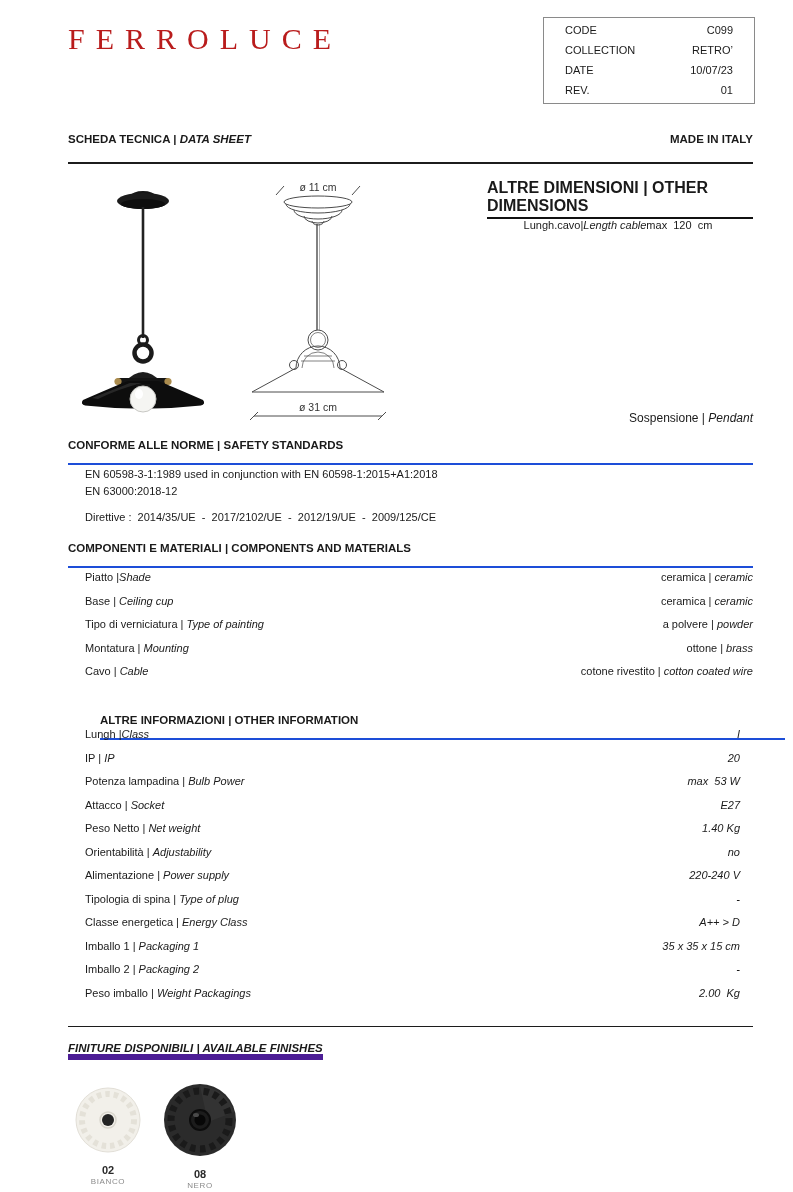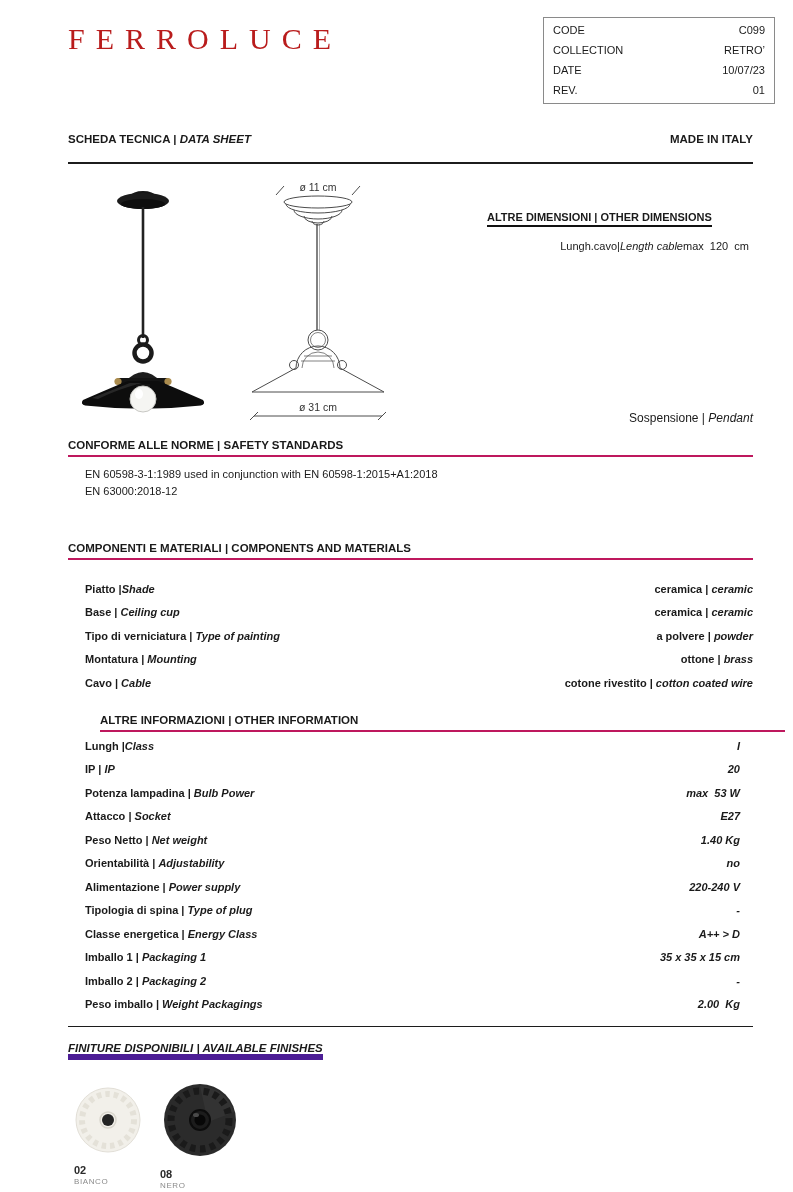--- a/index.html
+++ b/index.html
@@ -7,70 +7,70 @@
   .page {
     position:relative; width:793px; height:1192px; background:#fff;
     font-family:"Liberation Sans", sans-serif; color:#1a1a1a; overflow:hidden;
   }
   .logo {
     position:absolute; top:22px; left:68px;
     font-family:"Liberation Serif", serif; font-size:30px; font-weight:500;
     letter-spacing:11px; color:#b91c1c;
   }
   .infobox {
-    position:absolute; top:17px; left:543px; width:232px; height:87px;
-    border:1px solid #8a8a8a; padding:3px 9px; font-size:11px;
+    position:absolute; top:17px; left:543px; width:212px; height:87px;
+    border:1px solid #8a8a8a; padding:3px 21px; font-size:11px;
     display:flex; flex-direction:column; justify-content:space-around;
   }
   .infobox .irow { display:flex; justify-content:space-between; line-height:19px; }
   .titlerow {
     position:absolute; top:133px; left:68px; width:685px;
     display:flex; justify-content:space-between; align-items:flex-start;
   }
   .doc-title { font-size:11.5px; font-weight:bold; }
   .doc-title .en { font-style:italic; }
   .made-in { font-size:11.5px;font-weight:bold; }
   .rule { position:absolute; left:68px; width:685px; border-top:2px solid #1c1c1c; }
   .rule1 { top:162px; }
   .rule2 { top:1026px; border-top-width:1.5px; }
 
   .photo { position:absolute; left:80px; top:188px; }
   .drawing { position:absolute; left:246px; top:178px; }
   .dim-text { font-family:"Liberation Sans", sans-serif; font-size:10.5px; fill:#333; }
 
   .rightcol { position:absolute; left:487px; top:179px; width:266px; font-size:11px; }
   .rc-heading {
-    display:inline-block; font-size:11px; font-weight:bold;
-    border-bottom:2px solid #111; padding-bottom:2px;margin-top:32px;
-  }
-  .dimrow { margin-top:13px; display:flex; justify-content:flex-end; }
+    display:inline-block; font-size:16px; font-weight:bold;
+    border-bottom:2px solid #111; padding-bottom:2px;
+  }
+  .dimrow { display:flex; justify-content:center; }
   .dimrow .en, .it-en .en { font-style:italic; }
   .dimrow .val { padding-right:4px; }
   .pendant-label { position:absolute; top:411px; left:68px; width:685px; text-align:right; font-size:12px; }
   .pendant-label .en { font-style:italic; }
 
   .sec-heading {
     position:absolute; left:68px; width:685px; font-size:11.5px; font-weight:bold;
-    padding-bottom:4px; border-bottom:2px solid #be185d;
+    padding-bottom:12px; border-bottom:2px solid #1d4ed8;
   }
   .safety-lines { position:absolute; left:85px; top:466px; font-size:11px; line-height:17px; }
   .safety-directives { position:absolute; left:85px; top:511px; font-size:11px; }
 
   .rows { position:absolute; left:85px; width:668px; font-size:11px; }
-  .rows .row { height:23.5px; display:flex; justify-content:space-between; align-items:flex-end;font-weight:bold; }
+  .rows .row { height:23.5px; display:flex; justify-content:space-between; align-items:flex-start; }
   .rows .en { font-style:italic; }
   .rows-components { top:571px; }
   .rows-otherinfo { top:728px; }
   .rows-otherinfo .val { font-style:italic; padding-right:13px; }
 
   .fin-heading {
     position:absolute; top:1042px; left:68px; display:inline-block;
     font-size:11.5px; font-weight:bold; border-bottom:6px solid #4c1d95; padding-bottom:0;font-style:italic;
   }
-  .swatch { position:absolute; }
+  .swatch { position:absolute; text-align:center; }
   .swatch1 { left:74px; top:1086px; width:68px; }
   .swatch2 { left:160px; top:1082px; width:80px; }
   .swatch .code { font-size:11px; font-weight:bold; color:#2a2a2a; margin-top:6px; }
   .swatch .name { font-size:8px; color:#8b8b8b; letter-spacing:0.6px; margin-top:1px; }
 </style>
 </head>
 <body>
 
 <div class="page">
 
@@ -155,20 +155,21 @@
     </div>
   </div>
 
   <div class="pendant-label"><span>Sospensione | </span><span class="en">Pendant</span></div>
 
   <div class="sec-heading" style="top:439px;">CONFORME ALLE NORME | SAFETY STANDARDS</div>
   <div class="safety-lines">
     <div>EN 60598-3-1:1989 used in conjunction with EN 60598-1:2015+A1:2018</div>
     <div>EN 63000:2018-12</div>
   </div>
+  <div class="safety-directives">Direttive :&nbsp; 2014/35/UE&nbsp; -&nbsp; 2017/2102/UE&nbsp; -&nbsp; 2012/19/UE&nbsp; -&nbsp; 2009/125/CE</div>
 
   <div class="sec-heading" style="top:542px;">COMPONENTI E MATERIALI | COMPONENTS AND MATERIALS</div>
   <div class="rows rows-components">
     <div class="row">
       <span><span>Piatto |</span><span class="en">Shade</span></span>
       <span><span>ceramica | </span><span class="en">ceramic</span></span>
     </div>
     <div class="row">
       <span><span>Base | </span><span class="en">Ceiling cup</span></span>
       <span><span>ceramica | </span><span class="en">ceramic</span></span>

